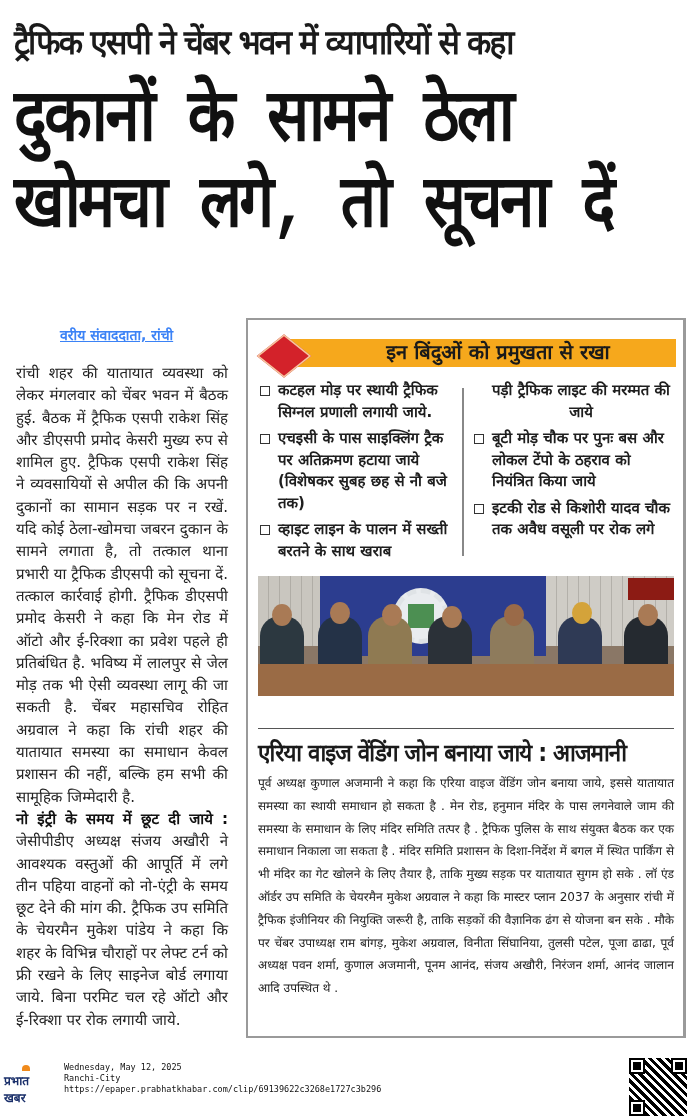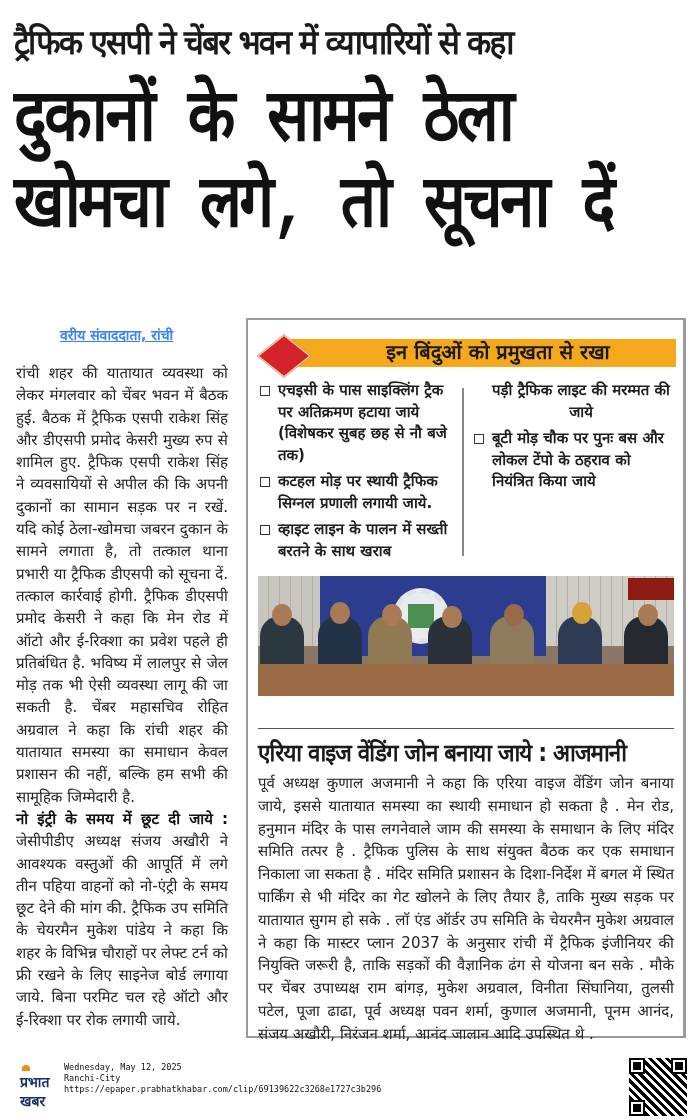--- a/index.html
+++ b/index.html
@@ -30,23 +30,23 @@
     .photo .banner-blue { position:absolute; left:62px; top:0; width:226px; height:80px; background:#2c3d8f; }
     .photo .logo { position:absolute; left:135px; top:12px; width:56px; height:56px; border-radius:50%; background:#e9ecef; border:5px dashed #dfe3e6; box-sizing:border-box; }
     .photo .logo-inner { position:absolute; left:150px; top:28px; width:26px; height:24px; background:#4c8f52; }
     .photo .frame { position:absolute; left:370px; top:2px; width:46px; height:22px; background:#8c1b14; }
     .photo .table { position:absolute; left:0; top:88px; width:416px; height:32px; background:#9a6b45; }
     .photo .person { position:absolute; top:40px; width:44px; height:56px; border-radius:20px 20px 6px 6px; }
     .photo .head { position:absolute; width:20px; height:22px; border-radius:50%; background:#a97a55; }
     .caption { position:absolute; left:10px; top:384px; font-size:15.5px; color:#222; white-space:nowrap; }
     .cap-rule { position:absolute; left:10px; top:408px; width:416px; height:1px; background:#555; }
     .sub2-title { position:absolute; left:10px; top:417px; width:420px; font-size:24px; line-height:32px; font-weight:bold; letter-spacing:-1px; white-space:nowrap; color:#1a1a1a; transform:scaleX(0.93); transform-origin:left; }
-    .sub2-body { position:absolute; left:10px; top:452px; width:416px; font-size:15px; line-height:22.8px; text-align:justify; color:#222; }
+    .sub2-body { position:absolute; left:10px; top:452px; width:416px; font-size:12px; line-height:22.8px; text-align:justify; color:#222; }
     .footer { position:absolute; left:0; top:1050px; width:699px; height:70px; }
-    .logo-brand { position:absolute; left:20px; top:22px; width:48px; font-size:14px; font-weight:bold; color:#1a2f6a; }
+    .logo-brand { position:absolute; left:4px; top:22px; width:48px; font-size:12px; font-weight:bold; color:#1a2f6a; }
     .logo-sun { position:absolute; left:22px; top:15px; width:8px; height:6px; background:#f08a1c; border-radius:8px 8px 0 0; }
     .meta { position:absolute; left:64px; top:12px; font-family:"DejaVu Sans Mono", monospace; font-size:8.5px; line-height:11px; color:#111; }
     .qr { position:absolute; left:629px; top:8px; width:58px; height:58px; background:
       linear-gradient(#000,#000) 0 0/16px 16px no-repeat,
       linear-gradient(#000,#000) 42px 0/16px 16px no-repeat,
       linear-gradient(#000,#000) 0 42px/16px 16px no-repeat,
       repeating-linear-gradient(45deg,#000 0 3px,#fff 3px 6px),
       #fff; }
     .qr .c { position:absolute; width:8px; height:8px; background:#fff; border:2px solid #fff; }
   </style>
@@ -72,28 +72,29 @@
 
 <div class="right-box">
   <div class="points-banner">
     <div class="banner-bar"></div>
     <div class="banner-diamond"></div>
     <div class="banner-title">इन बिंदुओं को प्रमुखता से रखा</div>
   </div>
 
   <div class="points">
     <div class="pcol left">
+      <div class="pitem"><span class="box"></span><span>कटहल मोड़ पर स्थायी ट्रैफिक सिग्नल प्रणाली लगायी जाये.</span></div>
       <div class="pitem"><span class="box"></span><span>एचइसी के पास साइक्लिंग ट्रैक पर अतिक्रमण हटाया जाये (विशेषकर सुबह छह से नौ बजे तक)</span></div>
-      <div class="pitem"><span class="box"></span><span>कटहल मोड़ पर स्थायी ट्रैफिक सिग्नल प्रणाली लगायी जाये.</span></div>
       <div class="pitem"><span class="box"></span><span>व्हाइट लाइन के पालन में सख्ती बरतने के साथ खराब</span></div>
     </div>
     <div class="pdivider"></div>
     <div class="pcol right">
       <div class="pitem cont"><span>पड़ी ट्रैफिक लाइट की मरम्मत की जाये</span></div>
       <div class="pitem"><span class="box"></span><span>बूटी मोड़ चौक पर पुनः बस और लोकल टेंपो के ठहराव को नियंत्रित किया जाये</span></div>
+      <div class="pitem"><span class="box"></span><span>इटकी रोड से किशोरी यादव चौक तक अवैध वसूली पर रोक लगे</span></div>
     </div>
   </div>
 
   <div class="photo">
     <div class="wall-l"></div>
     <div class="banner-blue"></div>
     <div class="logo"></div>
     <div class="logo-inner"></div>
     <div class="wall-r"></div>
     <div class="frame"></div>

